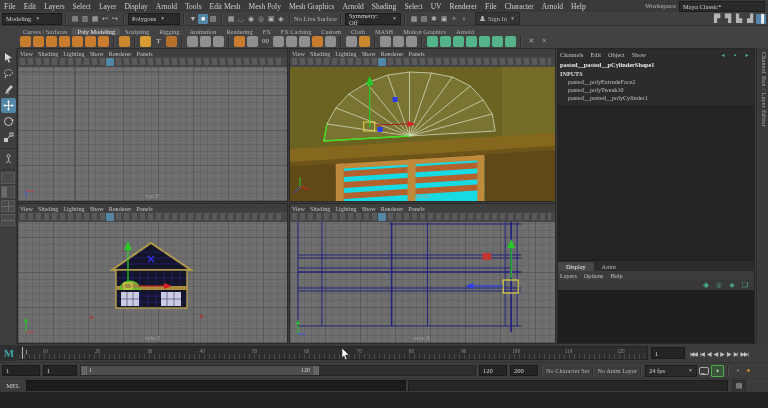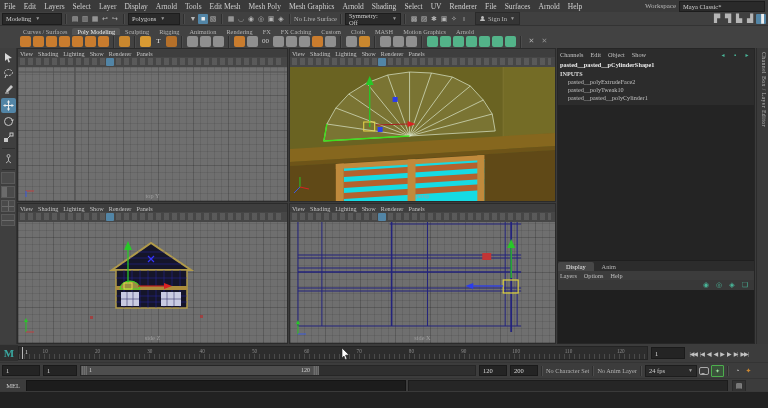--- a/index.html
+++ b/index.html
@@ -165,21 +165,21 @@
         <span class="mb-item">Tools</span>
         <span class="mb-item">Edit Mesh</span>
         <span class="mb-item">Mesh Poly</span>
         <span class="mb-item">Mesh Graphics</span>
         <span class="mb-item">Arnold</span>
         <span class="mb-item">Shading</span>
         <span class="mb-item">Select</span>
         <span class="mb-item">UV</span>
         <span class="mb-item">Renderer</span>
         <span class="mb-item">File</span>
-        <span class="mb-item">Surfaces</span>
+        <span class="mb-item">Character</span>
         <span class="mb-item">Arnold</span>
         <span class="mb-item">Help</span>
       </div>
     <div id="workspace">
       <span class="lbl">Workspace</span>
       <span class="dd">
         <span>Maya Classic*</span>
       </span>
 
     </div>

